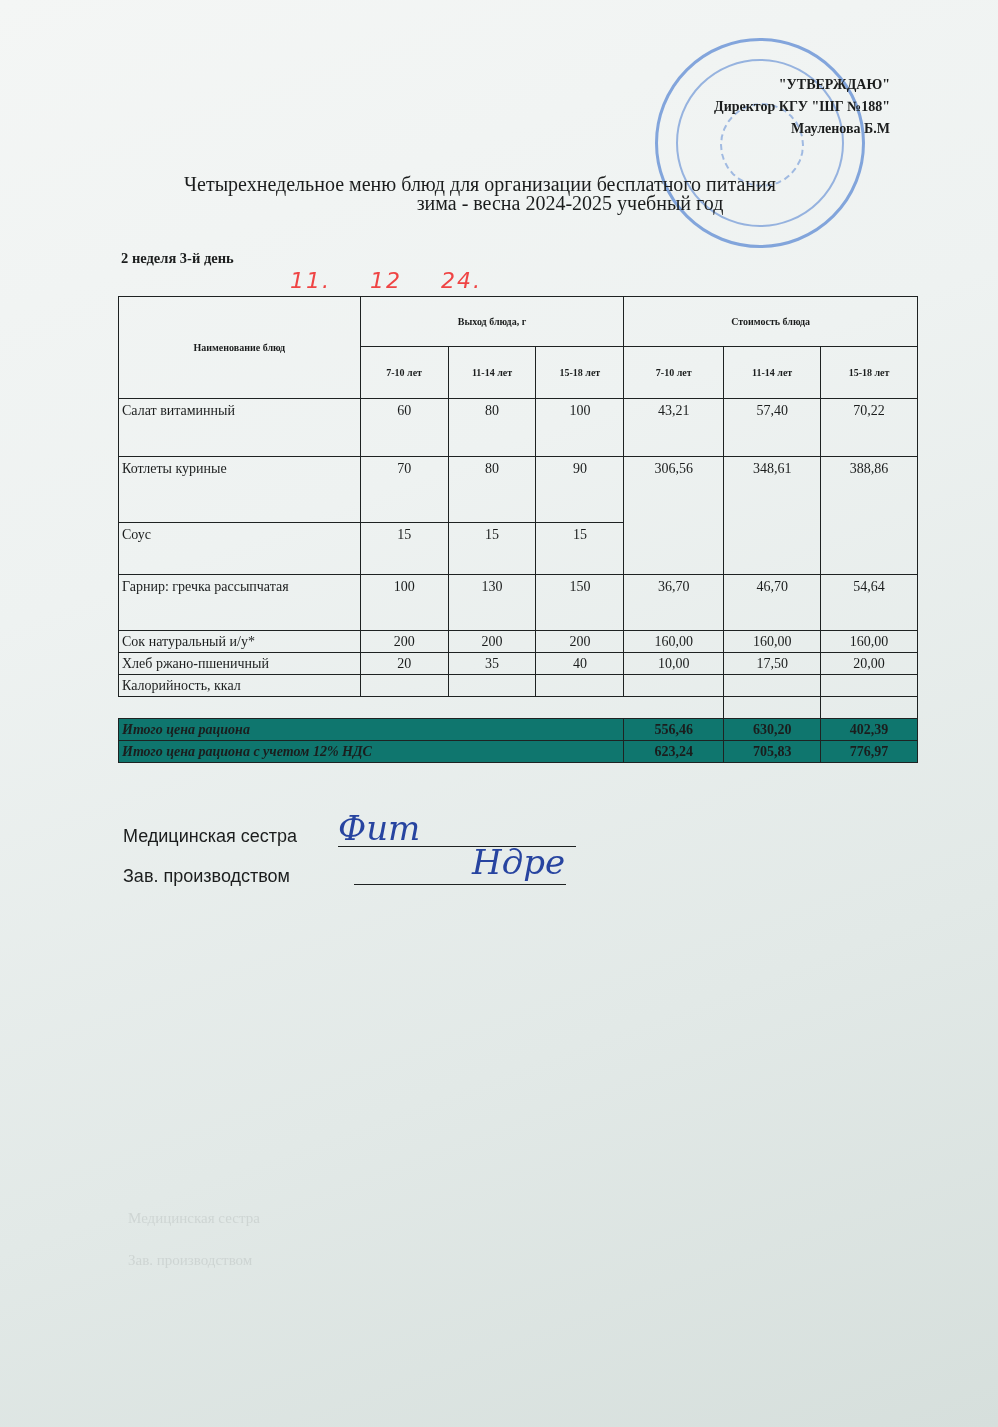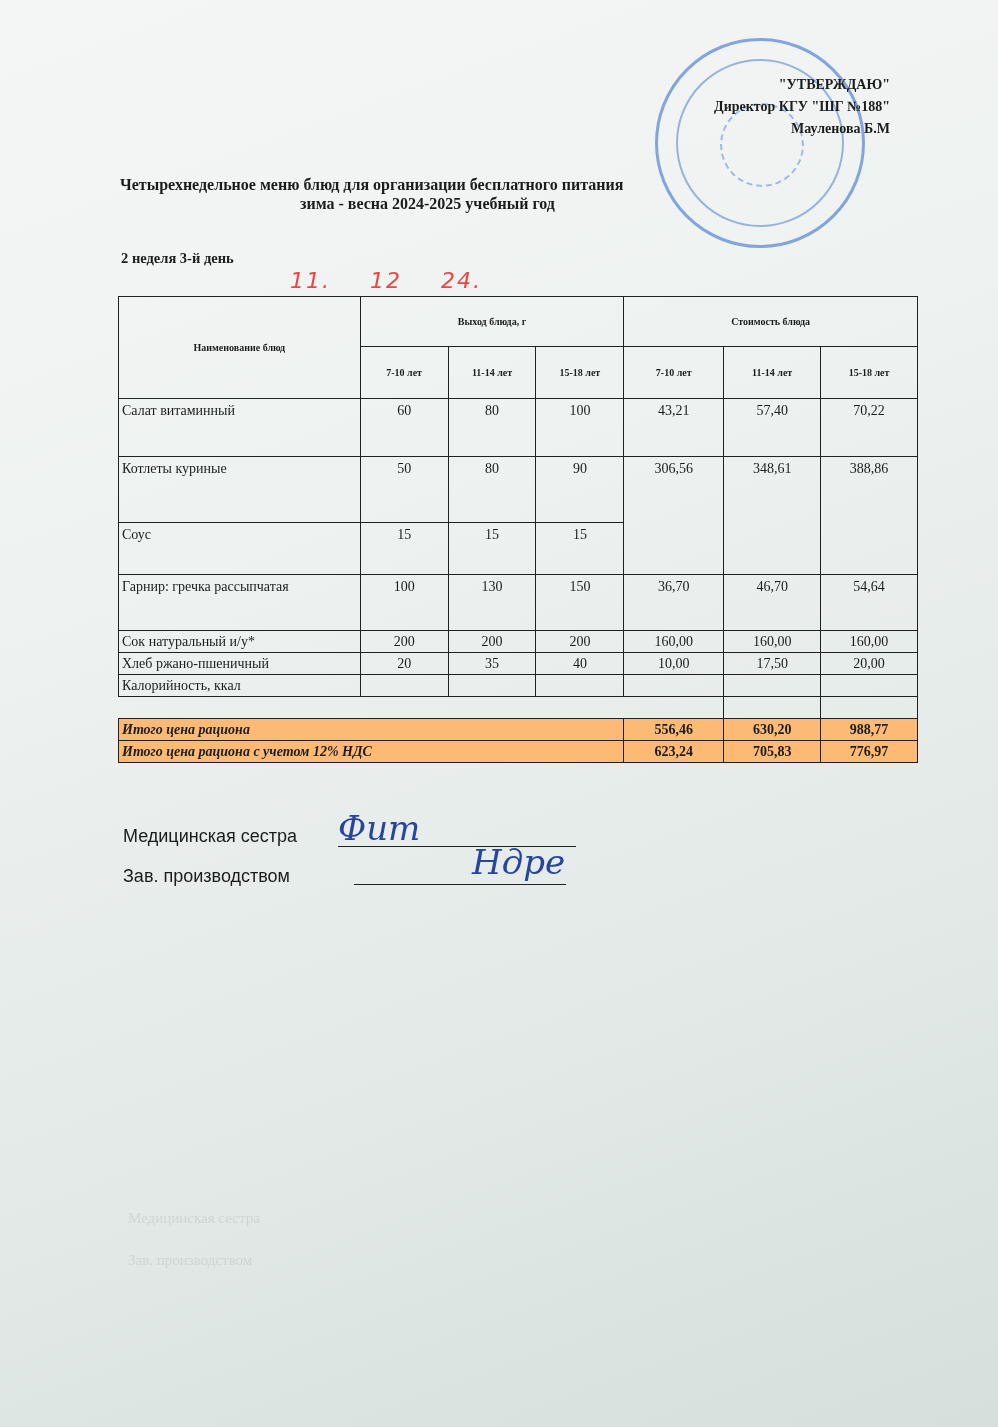--- a/index.html
+++ b/index.html
@@ -15,33 +15,33 @@
     border:3px solid rgba(40,100,200,0.55); box-sizing:border-box;
   }
   .stamp::before {
     content:""; position:absolute; left:18px; top:18px; right:18px; bottom:18px;
     border-radius:50%; border:2px solid rgba(40,100,200,0.45);
   }
   .stamp::after {
     content:""; position:absolute; left:62px; top:62px; width:80px; height:80px;
     border-radius:50%; border:2px dashed rgba(40,100,200,0.4);
   }
-  .title { left:120px; width:720px; top:175px; font-weight:bold; font-size:16px; line-height:19px; }
+  .title { left:120px; width:720px; top:175px; text-align:center; font-weight:normal; font-size:20px; line-height:19px; }
   .week { left:121px; top:250px; font-weight:bold; font-size:14.5px; }
   .date { left:290px; top:268px; font-family:"DejaVu Sans", sans-serif; font-style:italic; color:#ef4444; font-size:22px; letter-spacing:2px; word-spacing:30px; }
   table.menu {
     position:absolute; left:118px; top:296px; width:800px; border-collapse:collapse;
     font-size:14px;
   }
   table.menu td, table.menu th { border:1.5px solid #1e2222; padding:0 3px; }
   table.menu th { font-weight:bold; font-size:10px; }
   .c { text-align:center; }
   .r { text-align:center; }
   .vt { vertical-align:top; padding-top:4px !important; }
-  .shade { background:#fdba74; font-style:italic; font-weight:bold; }
+  .shade { background:#0f766e; font-style:italic; font-weight:bold; }
   .sign { left:123px; font-family:"Liberation Sans", sans-serif; font-size:18px; }
   .sigline { border-bottom:1.5px solid #1e2222; position:absolute; }
   .sig { font-family:"DejaVu Serif", serif; font-style:italic; color:#2744a0; font-size:34px; }
   .ghost { color:rgba(120,130,130,0.18); font-size:15px; }
 </style>
 </head>
 <body>
 
 <div class="abs stamp"></div>
 
@@ -89,21 +89,21 @@
     <td class="c vt">60</td>
     <td class="c vt">80</td>
     <td class="c vt">100</td>
     <td class="c vt">43,21</td>
     <td class="c vt">57,40</td>
     <td class="c vt">70,22</td>
   </tr>
 
   <tr style="height:66px">
     <td class="vt">Котлеты куриные</td>
-    <td class="c vt">50</td>
+    <td class="c vt">70</td>
     <td class="c vt">80</td>
     <td class="c vt">90</td>
     <td rowspan="2" class="c vt">306,56</td>
     <td rowspan="2" class="c vt">348,61</td>
     <td rowspan="2" class="c vt">388,86</td>
   </tr>
 
   <tr style="height:52px">
     <td class="vt">Соус</td>
     <td class="c vt">15</td>
@@ -154,21 +154,21 @@
   <tr style="height:22px">
     <td colspan="5" style="border-left:none;border-bottom:none;border-top:none;"></td>
     <td></td>
         <td></td>
   </tr>
 
   <tr style="height:22px">
     <td colspan="4" class="shade">Итого цена рациона</td>
     <td class="r shade" style="font-style:normal">556,46</td>
     <td class="r shade" style="font-style:normal">630,20</td>
-    <td class="r shade" style="font-style:normal">988,77</td>
+    <td class="r shade" style="font-style:normal">402,39</td>
   </tr>
   <tr style="height:22px">
     <td colspan="4" class="shade">Итого цена рациона с учетом 12% НДС</td>
     <td class="r shade" style="font-style:normal">623,24</td>
     <td class="r shade" style="font-style:normal">705,83</td>
     <td class="r shade" style="font-style:normal">776,97</td>
   </tr>
 </tbody>
   </table>
 

